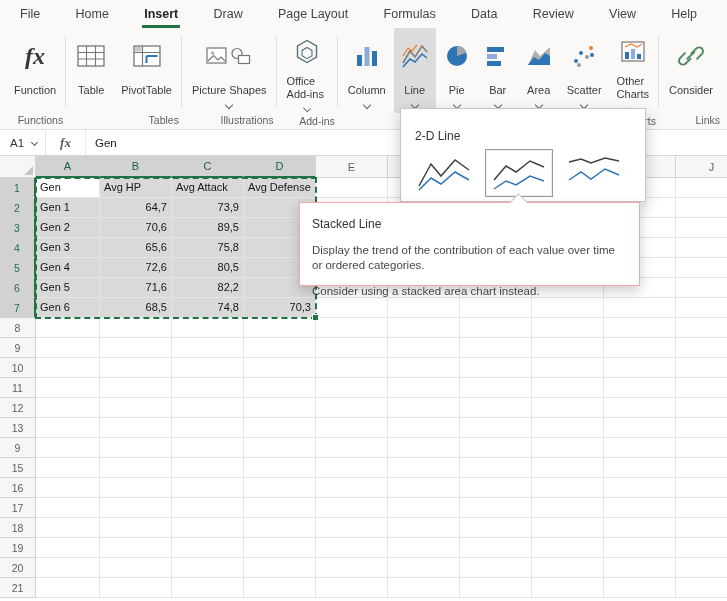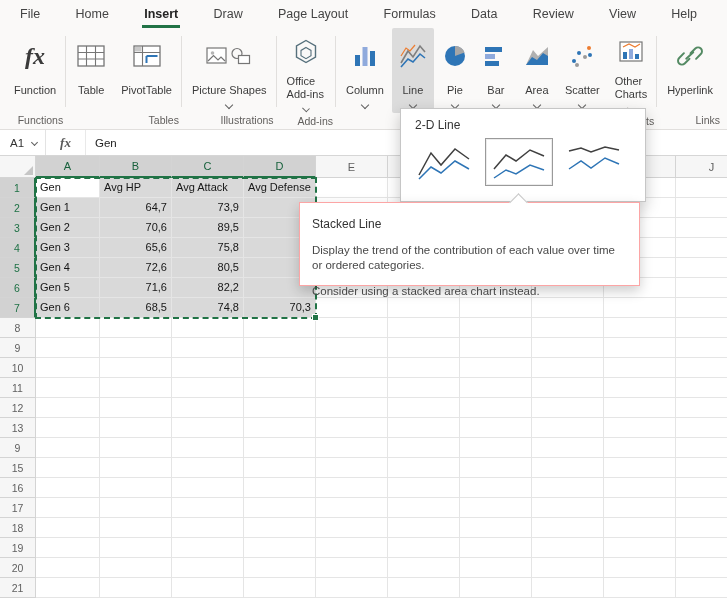--- a/index.html
+++ b/index.html
@@ -60,21 +60,21 @@
   .gc.active-cell { background:#fff; }
   .gc.num { text-align:right; }
   .range-border { position:absolute; left:35px; top:21px; width:282px; height:142px;
                   border:2px dashed #217346; pointer-events:none; z-index:5; }
   .fill-handle { position:absolute; left:312px; top:158px; width:7px; height:7px;
                  background:#217346; border:1px solid #fff; z-index:6; }
 
   
   #chart-dropdown { position:absolute; left:400px; top:108px; width:246px; height:94px; background:#fff;
                     border:1px solid #c6c6c6; box-shadow:0 6px 14px rgba(0,0,0,.22); z-index:40; }
-  .dd-title { font-size:12px; color:#333; padding:9px 0 0 14px; }
+  .dd-title { font-size:12px; color:#333; padding:20px 0 0 14px; }
   .dd-options { display:flex; gap:7px; padding:6px 9px 0 9px; }
   .dd-thumb { width:68px; height:48px; display:flex; align-items:center; justify-content:center;
               border:1px solid transparent; background:#fff; }
   .dd-thumb.selected { border-color:#9a9a9a; box-shadow:inset 0 0 0 1px #ececec; }
 
   .dd-pointer { position:absolute; left:512px; top:196px; width:13px; height:13px; background:#fff;
                 transform:rotate(45deg); border-left:1px solid #c6c6c6; border-top:1px solid #c6c6c6; z-index:46; }
 
   
   #tooltip { position:absolute; left:299px; top:202px; width:341px; height:84px; background:#fff;
@@ -261,21 +261,21 @@
           <div class="rbtn v-large">
             <div class="ricon">
               <svg width="30" height="26" viewBox="0 0 26 24">
                 <g fill="none" stroke="#538a63" stroke-width="1.8" stroke-linecap="round">
                   <path d="M12.5 14.5 l-4.4 4.4 a3.6 3.6 0 0 1 -5.1 -5.1 l4.4 -4.4"></path>
                   <path d="M13.5 9.5 l4.4 -4.4 a3.6 3.6 0 0 1 5.1 5.1 l-4.4 4.4"></path>
                   <path d="M9.5 14.5 L16 8.5"></path>
                 </g>
               </svg>
             </div>
-            <div class="rlabel">Hyperlink</div>
+            <div class="rlabel">Consider</div>
           </div>
         </div>
         <div class="rgname">Links</div>
       </div>
     </div>
 
   <div id="formulabar">
     <div class="namebox">
       <span>A1</span>
       <span class="chev"></span>

